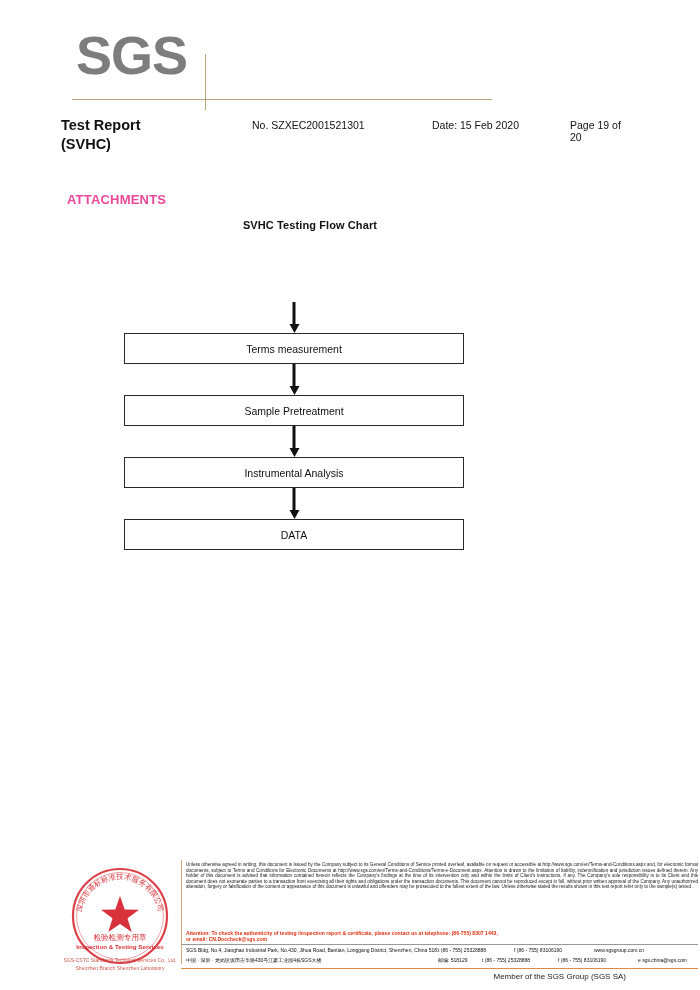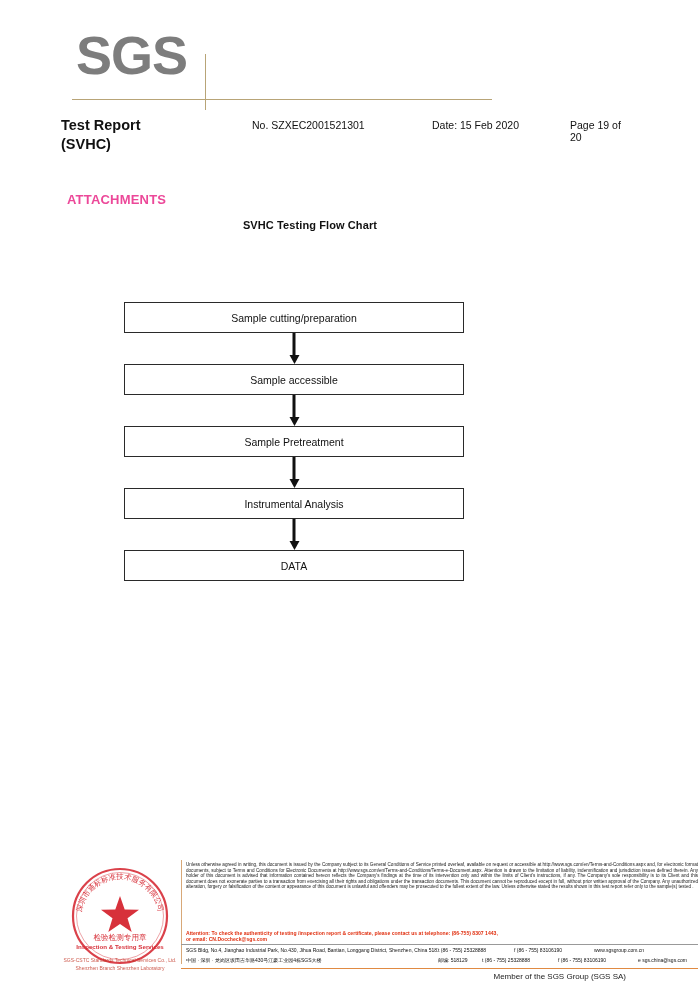--- a/index.html
+++ b/index.html
@@ -272,25 +272,24 @@
 (SVHC)</div>
     <div class="hdr-no">No. SZXEC2001521301</div>
     <div class="hdr-date">Date: 15 Feb 2020</div>
     <div class="hdr-page">Page 19 of 20</div>
   </div>
 
   <div class="attachments">ATTACHMENTS</div>
   <div class="flow-title"><span>SVHC Testing Flow Chart</span></div>
 
   <div class="flow">
-    <div class="flow-box">Sample cutting/preparation</div>
     <div class="flow-gap">
         <span class="flow-arrow"></span>
       </div>
-    <div class="flow-box">Sample accessible</div>
+    <div class="flow-box">Terms measurement</div>
     <div class="flow-gap">
         <span class="flow-arrow"></span>
       </div>
     <div class="flow-box">Sample Pretreatment</div>
     <div class="flow-gap">
         <span class="flow-arrow"></span>
       </div>
     <div class="flow-box">Instrumental Analysis</div>
     <div class="flow-gap">
         <span class="flow-arrow"></span>

